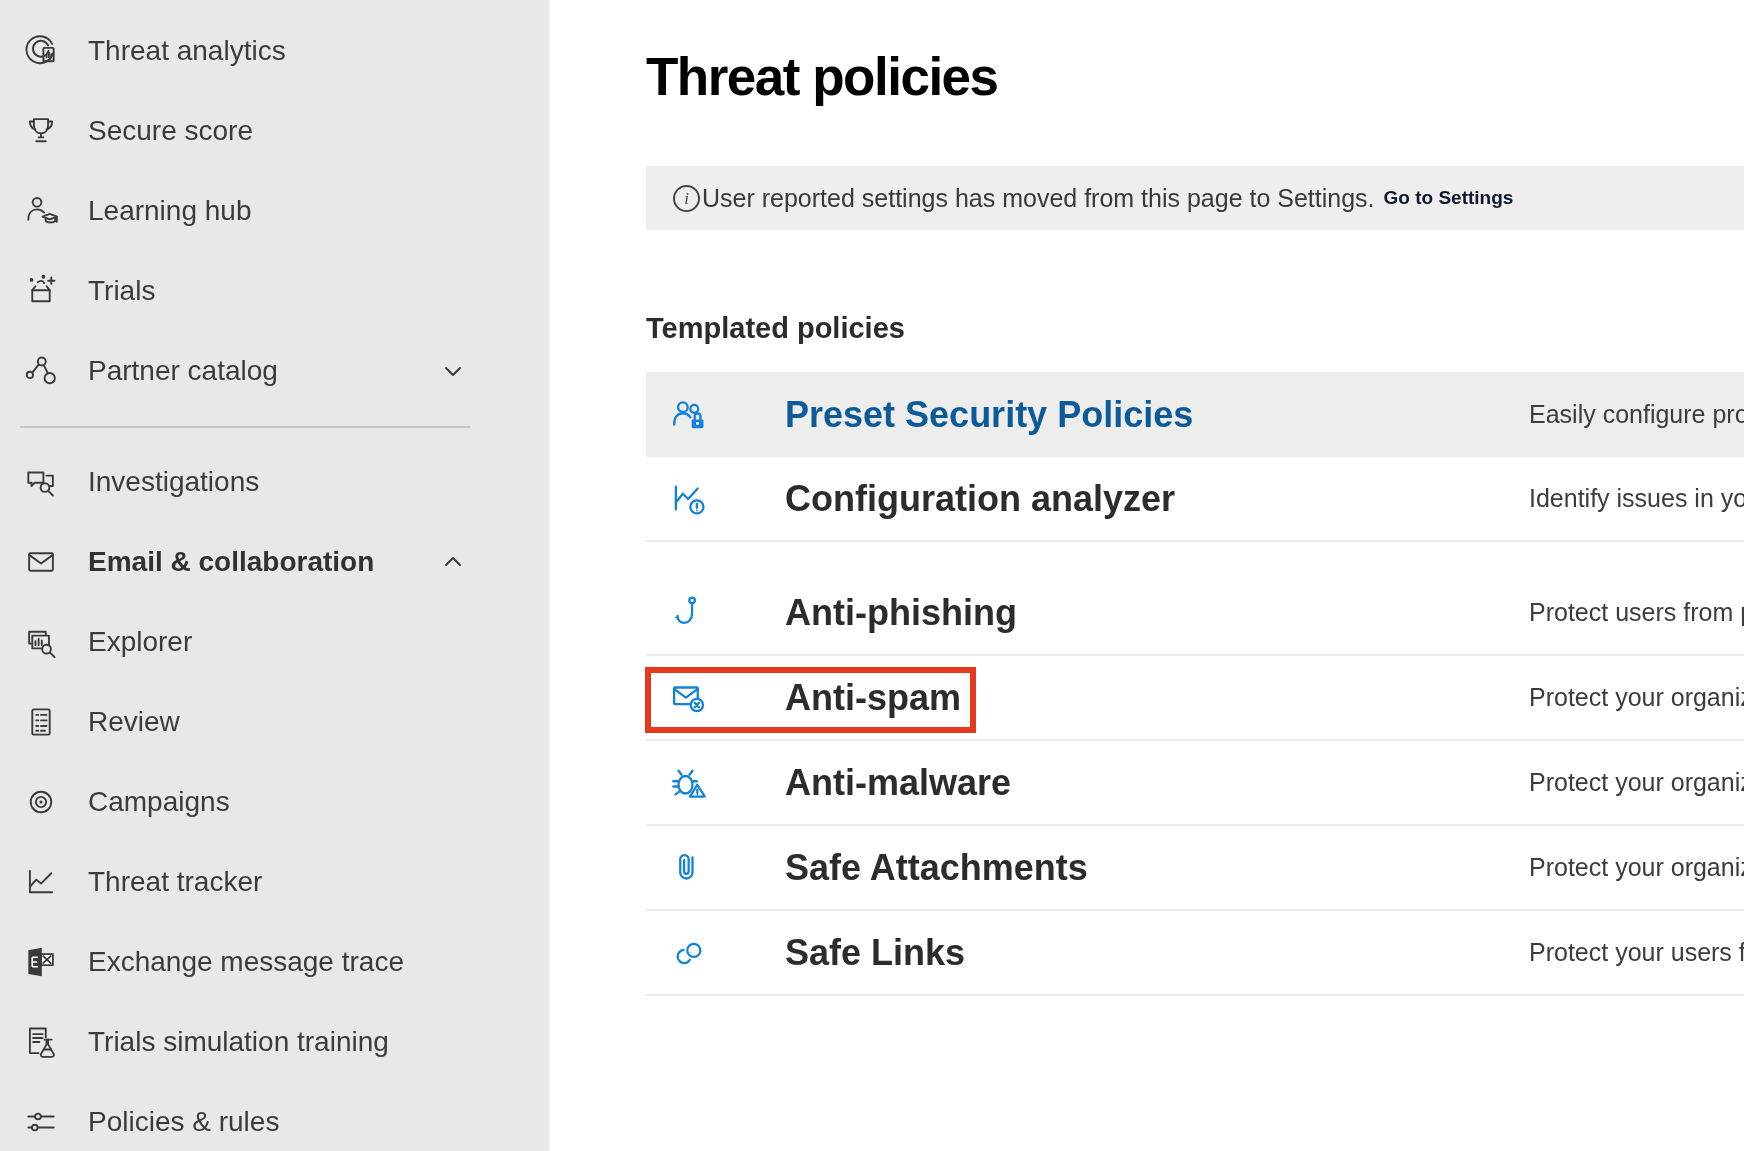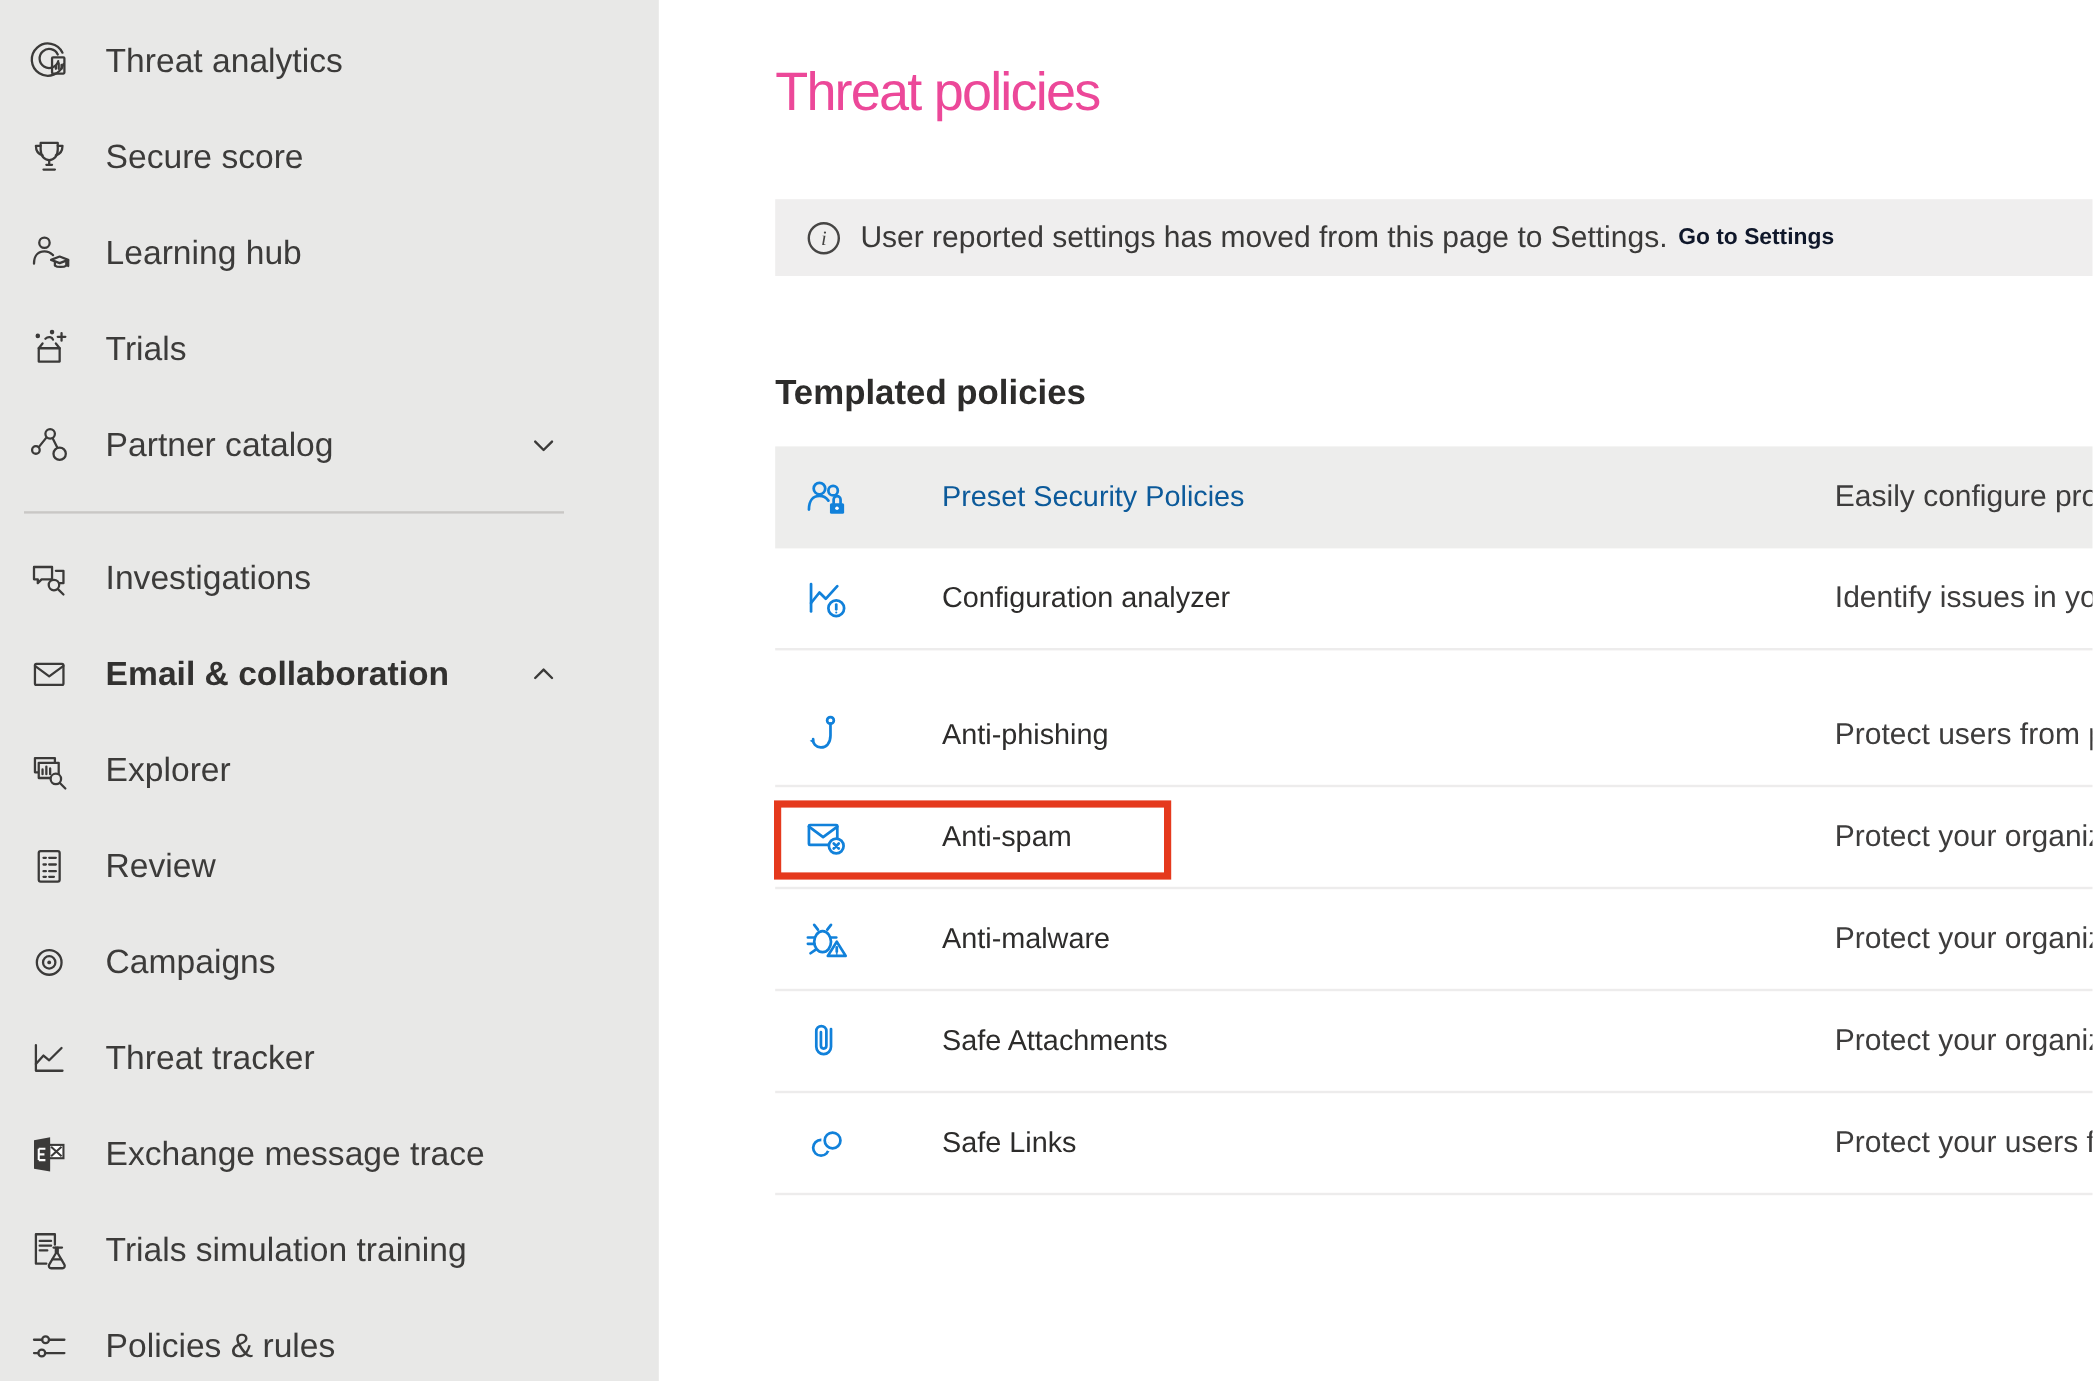--- a/index.html
+++ b/index.html
@@ -13,38 +13,38 @@
   .nav-item .ic { width:38px; height:38px; margin-right:28px; flex:0 0 38px; }
   .nav-item .lbl { font-size:28px; color:#3c3b3a; white-space:nowrap; }
   .nav-item.bold .lbl { font-weight:700; color:#323130; }
   .nav-chevron { position:absolute; right:84px; top:50%; transform:translateY(-50%); width:24px; height:24px; }
   .side-divider { height:31px; display:flex; align-items:center; }
   .side-divider .line { height:2px; background:#c9c7c5; margin-left:20px; width:450px; }
   .icon-svg { fill:none; stroke:#3b3a39; stroke-width:2.4; stroke-linecap:round; stroke-linejoin:round; }
 
   
   .content { flex:1; position:relative; padding-left:97px; overflow:hidden; }
-  .page-title { margin-top:42px; font-size:45px; line-height:70px; font-weight:400; letter-spacing:-1.5px; color:#ec4899; }
+  .page-title { margin-top:42px; font-size:53px; line-height:70px; font-weight:700; letter-spacing:-1.5px; color:#000000; }
   .banner { margin-top:54px; height:64px; background:#efeeee; display:flex; align-items:center; padding-left:27px; }
   .info-badge { width:27px; height:27px; border:2px solid #464544; border-radius:50%; color:#464544;
     display:flex; align-items:center; justify-content:center; font-size:17px; line-height:1;
     font-family:"Liberation Serif","DejaVu Serif",serif; font-style:italic; flex:0 0 27px; }
-  .banner-text { margin-left:17px; font-size:25px; color:#3a3938; white-space:nowrap; }
+  .banner-text { margin-left:2px; font-size:25px; color:#3a3938; white-space:nowrap; }
   .banner-link { font-size:19px; color:#0f172a; margin-left:9px; text-decoration:none; white-space:nowrap; cursor:pointer;font-weight:bold; }
 
   .section-heading { font-size:29px; font-weight:700; color:#2d2c2b; }
   .heading-templated { margin-top:82px; }
   .heading-policies { margin-top:99px; }
   .rows-templated { margin-top:27px; }
   .rows-policies { margin-top:29px; }
 
   .row { position:relative; display:grid; grid-template-columns:139px 744px 1fr; align-items:center; height:85px; cursor:pointer; }
   .row .icon-cell { padding-left:22px; }
   .row .ic { width:42px; height:42px; display:block; }
-  .row .label { font-size:24px; font-weight:400; color:#2d2c2b; white-space:nowrap; }
+  .row .label { font-size:36px; font-weight:700; color:#2d2c2b; white-space:nowrap; }
   .row.link-row .label { color:#0c5a9a; }
   .row .desc { font-size:25px; color:#3d3c3c; white-space:nowrap; overflow:hidden; }
   .row.band { background:#ededec; }
   .row.divided { border-bottom:2px solid #edecec; }
   .mi { fill:none; stroke:#1181da; stroke-width:2.6; stroke-linecap:round; stroke-linejoin:round; }
 
   .annotation-box { position:absolute; left:-1px; top:11px; width:331px; height:66px;
     border:6px solid #e5391d; pointer-events:none; }
 </style>
 </head>

